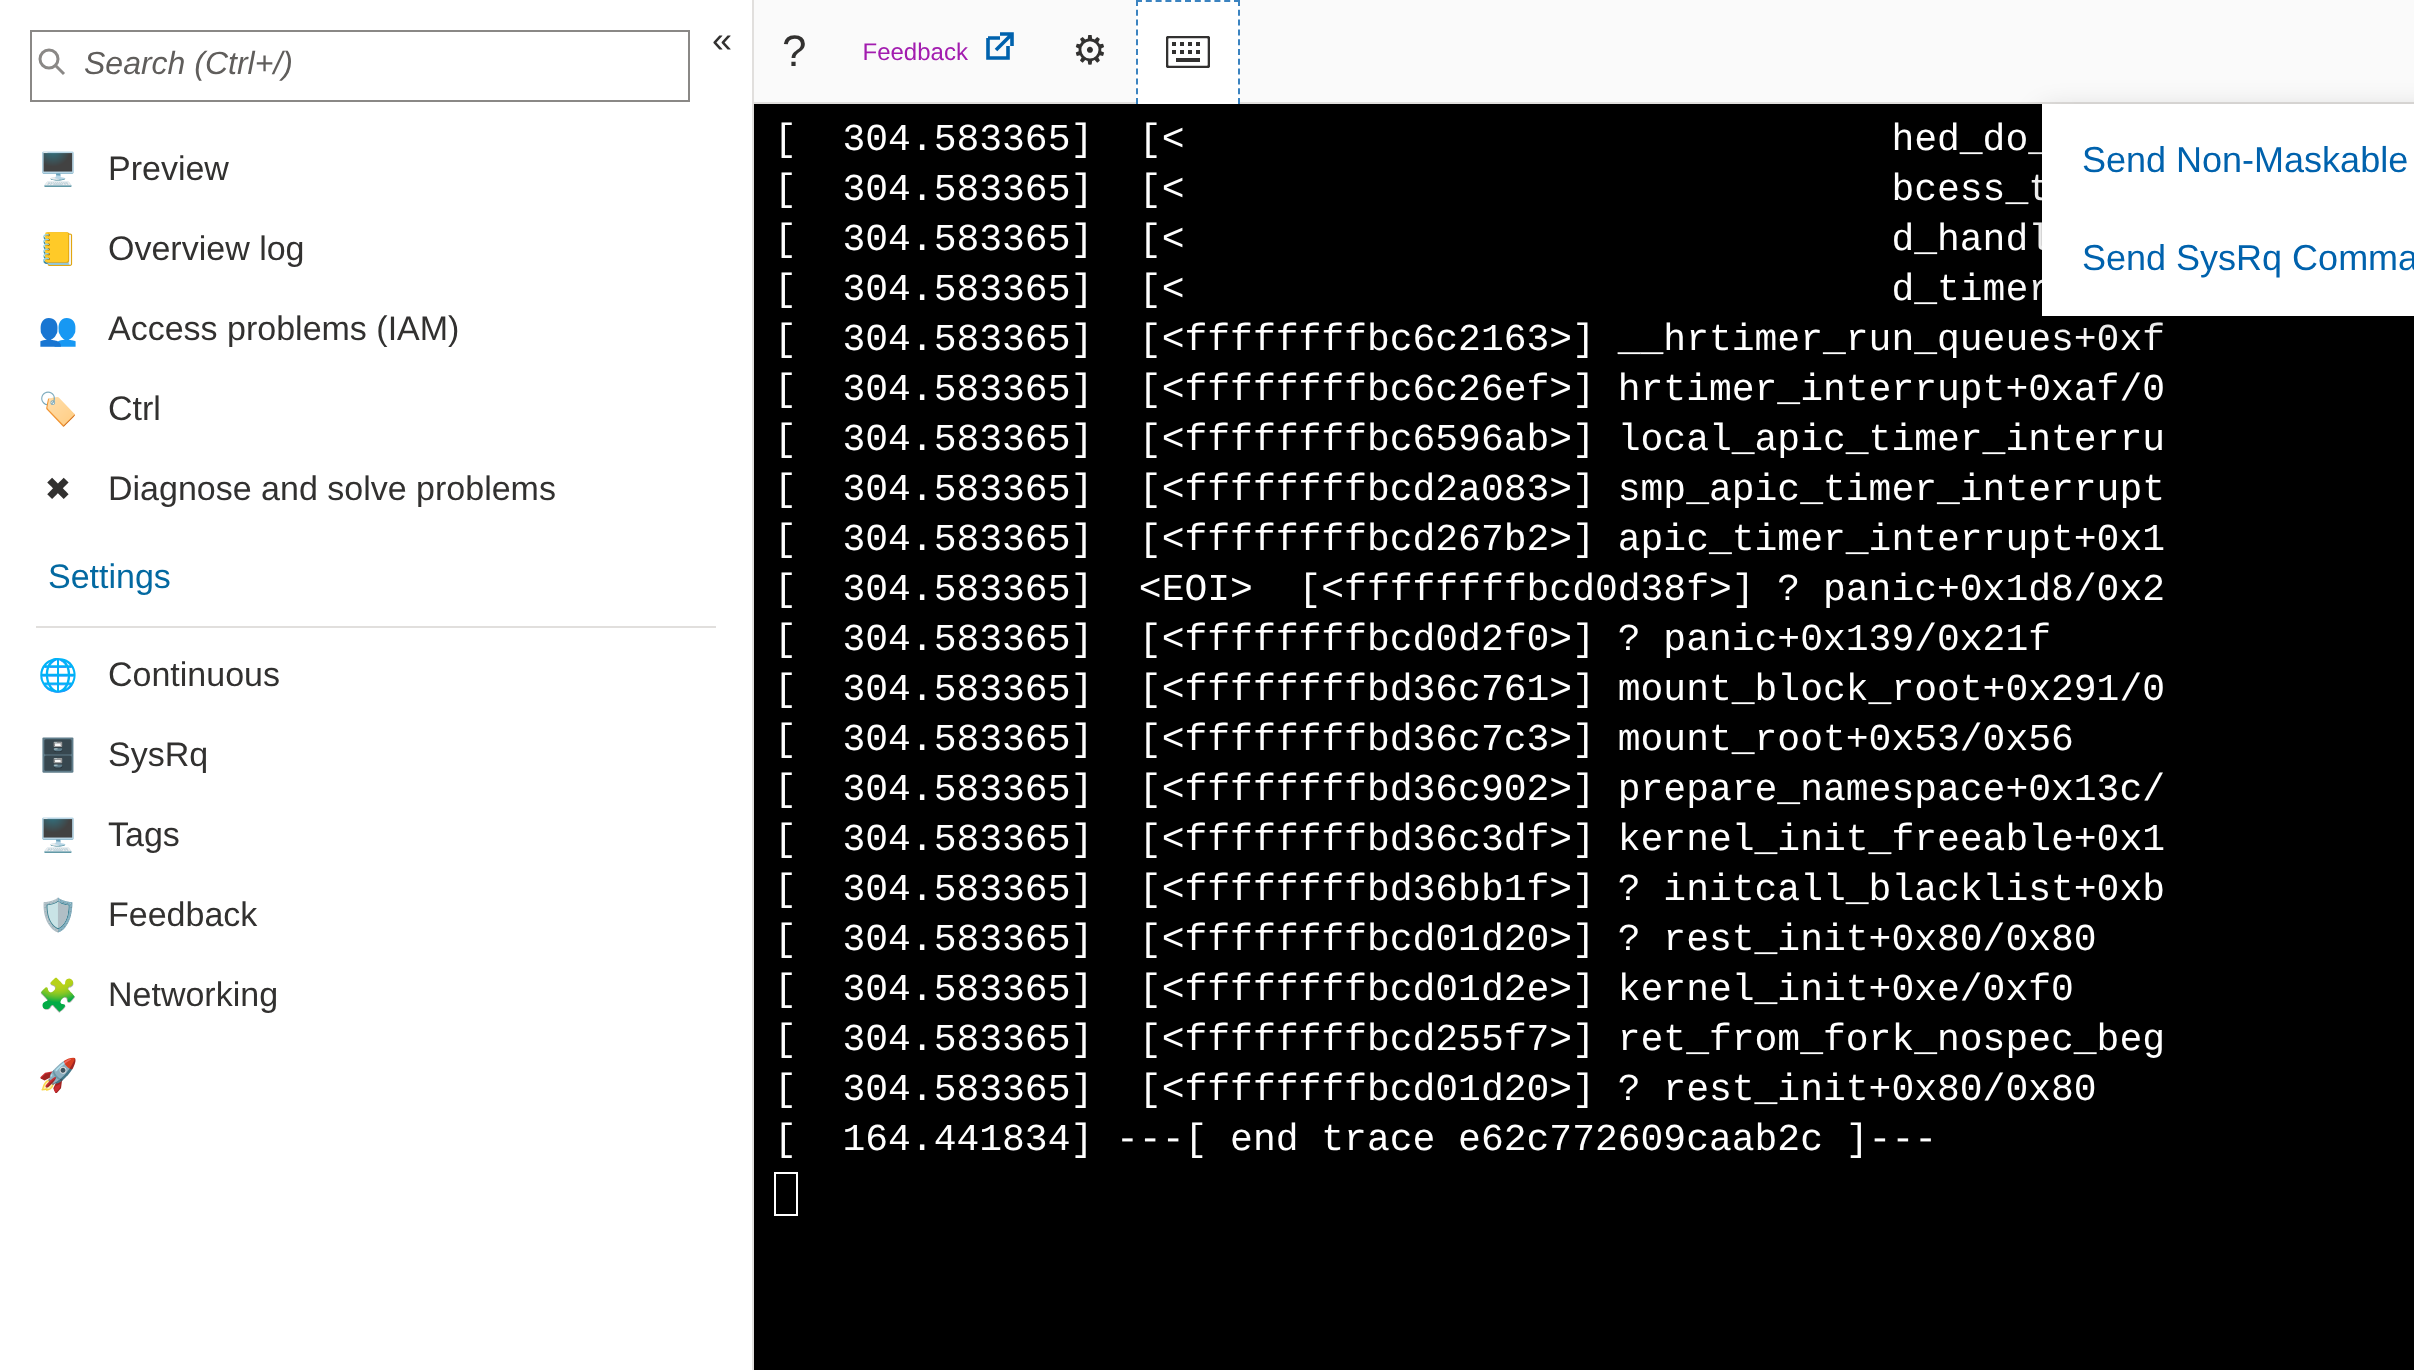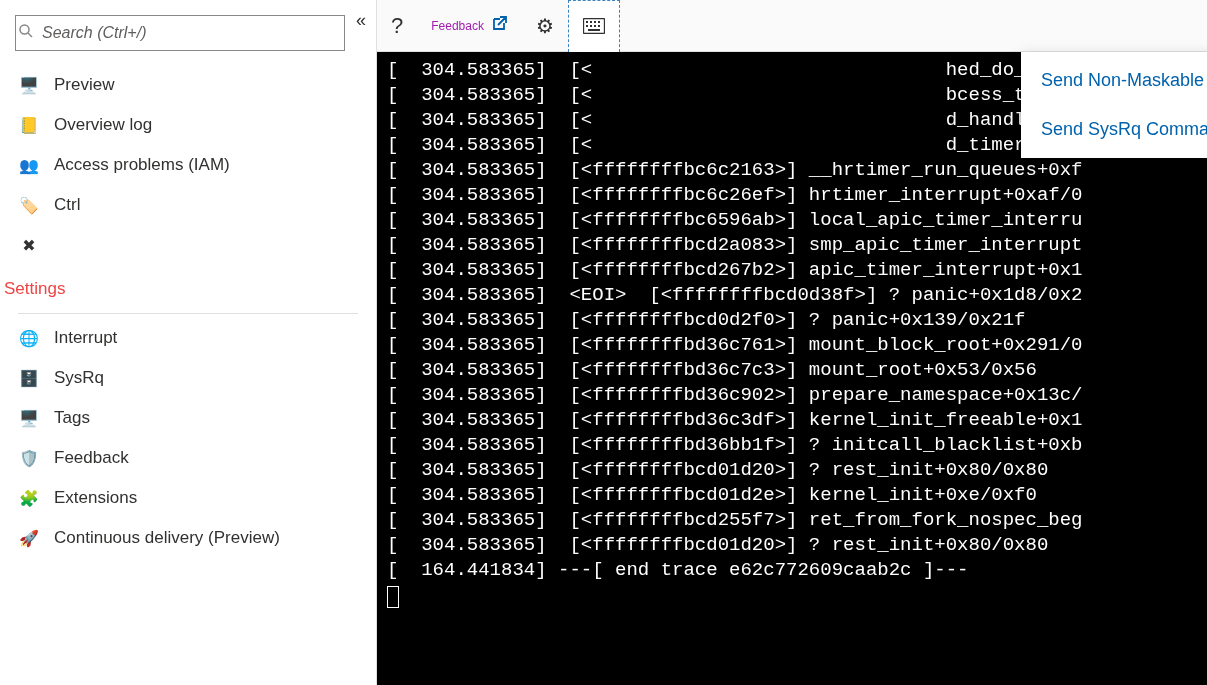--- a/index.html
+++ b/index.html
@@ -8,21 +8,21 @@
   .sidebar { width: 377px; flex: 0 0 377px; border-right: 1px solid #e1dfdd; display: flex; flex-direction: column; }
   .search-row { padding: 15px 15px 8px 15px; position: relative; }
   .collapse { position: absolute; right: 10px; top: 10px; font-size: 18px; color: #323130; cursor: pointer; }
   .search-box { border: 1px solid #8a8886; width: 330px; height: 36px; display: flex; align-items: center; padding: 0 2px; color: #605e5c; font-style: italic; }
   .search-box .sicon { margin-right: 8px; color: #605e5c; }
   .nav { flex: 1; overflow-y: auto; padding: 6px 0 10px 0; position: relative; }
   .nav::-webkit-scrollbar { width: 14px; }
   .nav::-webkit-scrollbar-thumb { background: #c8c6c4; border: 3px solid #fff; border-radius: 8px; }
   .nav-item { display: flex; align-items: center; height: 40px; padding: 0 18px; cursor: pointer; font-size: 17px; }
   .nav-icon { width: 22px; height: 22px; margin-right: 14px; display: inline-flex; align-items: center; justify-content: center; font-size: 16px; }
-  .section-label { padding: 14px 18px 8px 4px; font-size: 17px; color: #ef4444; }
+  .section-label { padding: 14px 18px 8px 24px; font-size: 17px; color: #0369a1; }
   .section-sep { border: none; border-top: 1px solid #e1dfdd; margin: 6px 18px 4px 18px; }
 
   .main { flex: 1; display: flex; flex-direction: column; background: #f7f7f7; position: relative;}
   .toolbar { height: 52px; flex: 0 0 52px; display: flex; align-items: center; background: #fafafa; border-bottom: 1px solid #e1dfdd; }
   .tool { height: 52px; display: inline-flex; align-items: center; justify-content: center; padding: 0 14px; color: #323130; cursor: pointer; }
   .tool.link { color: #a21caf; font-size: 12px; }
   .tool.link .ext { margin-left: 6px; }
   .tool.active { background: #fff; border: 1px dashed #3b83c0; border-bottom: none; }
 
   .dropdown { position: absolute; top: 52px; left: 644px; width: 378px; background: #fff; box-shadow: 0 4px 14px rgba(0,0,0,.18); z-index: 10; padding: 4px 0; }
@@ -62,48 +62,48 @@
       <div class="nav-item">
         <span class="nav-icon">👥</span>
         <span>Access problems (IAM)</span>
       </div>
       <div class="nav-item">
         <span class="nav-icon">🏷️</span>
         <span>Ctrl</span>
       </div>
       <div class="nav-item">
         <span class="nav-icon">✖</span>
+        <span>Diagnose and solve problems</span>
       </div>
 
       <div class="section-label">Settings</div>
       <hr class="section-sep">
 
       <div class="nav-item">
         <span class="nav-icon">🌐</span>
-        <span>Interrupt</span>
+        <span>Continuous</span>
       </div>
       <div class="nav-item">
         <span class="nav-icon">🗄️</span>
         <span>SysRq</span>
       </div>
       <div class="nav-item">
         <span class="nav-icon">🖥️</span>
         <span>Tags</span>
       </div>
       <div class="nav-item">
         <span class="nav-icon">🛡️</span>
         <span>Feedback</span>
       </div>
       <div class="nav-item">
         <span class="nav-icon">🧩</span>
-        <span>Extensions</span>
+        <span>Networking</span>
       </div>
       <div class="nav-item">
         <span class="nav-icon">🚀</span>
-        <span>Continuous delivery (Preview)</span>
       </div>
     </div>
   </div>
 
   <div class="main">
     <div class="toolbar">
       <div class="tool" style="font-size:22px;">?</div>
       <div class="tool link">
         <span>Feedback</span>
         <span class="ext">

